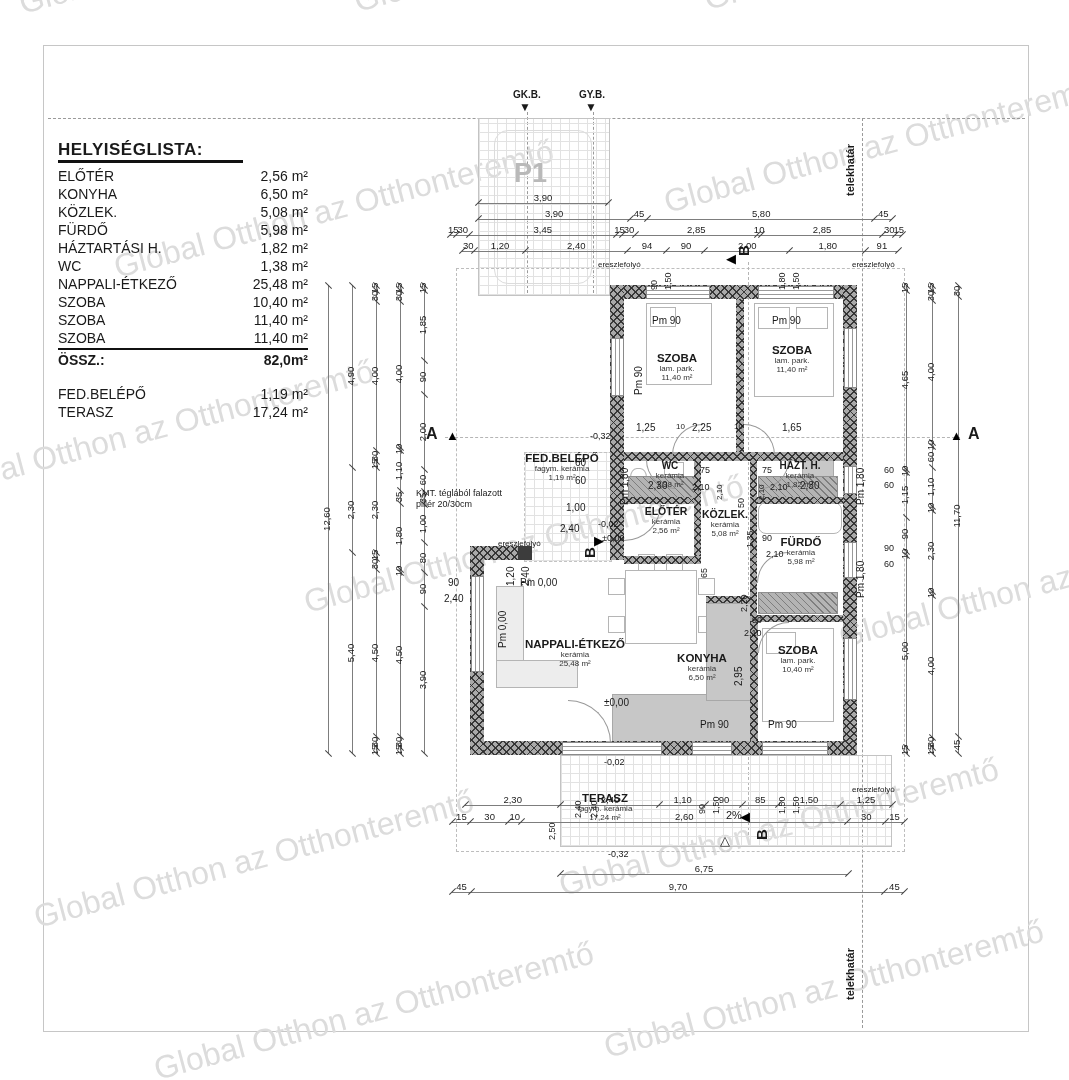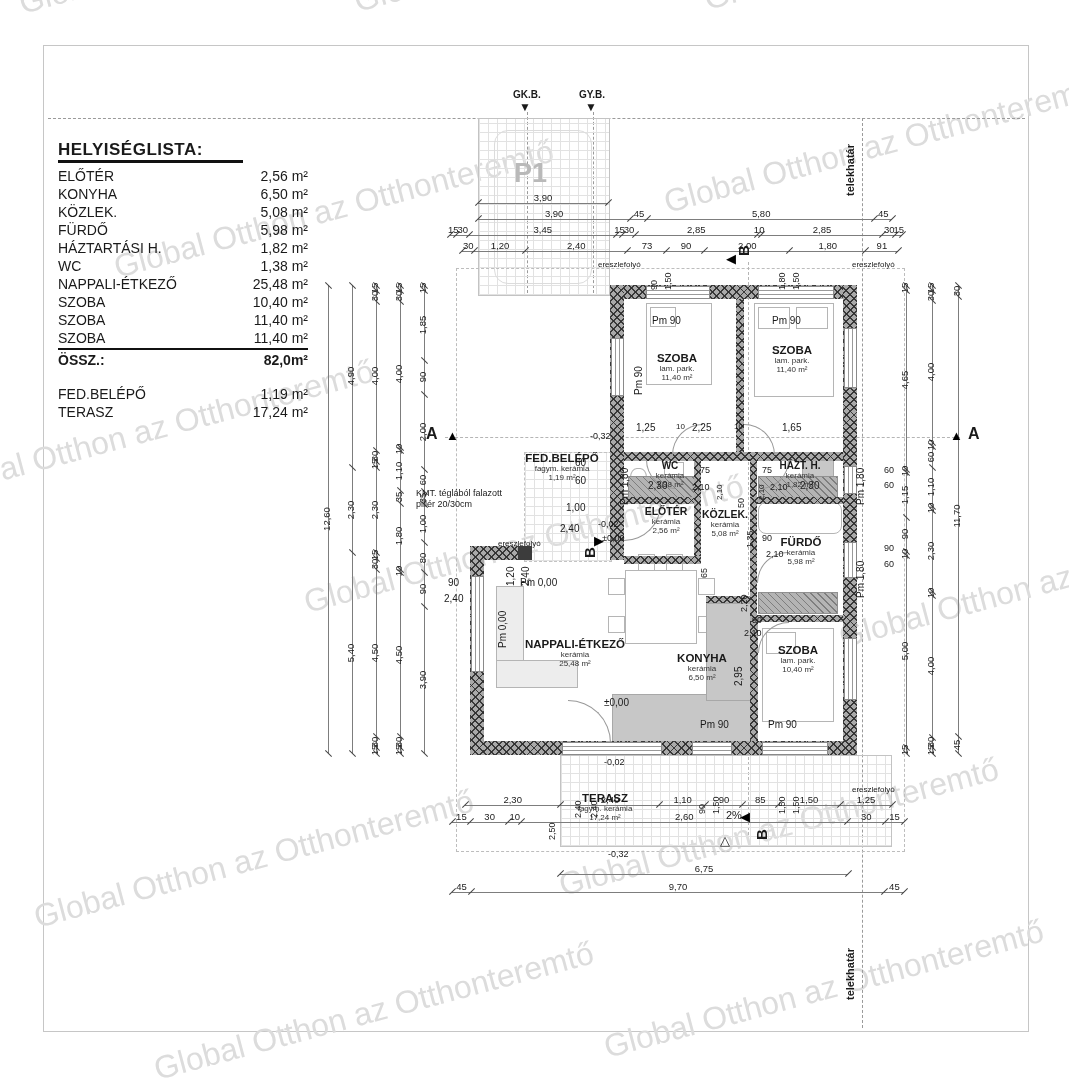--- a/index.html
+++ b/index.html
@@ -373,21 +373,21 @@
       <div class="seg" style="flex-grow: 1.2;">
         <i class="tk"></i>
         <span>1,20</span>
       </div>
       <div class="seg" style="flex-grow: 2.4;">
         <i class="tk"></i>
         <span>2,40</span>
       </div>
       <div class="seg" style="flex-grow: 0.94;">
         <i class="tk"></i>
-        <span>73</span>
+        <span>94</span>
       </div>
       <div class="seg" style="flex-grow: 0.9;">
         <i class="tk"></i>
         <span>90</span>
       </div>
       <div class="seg" style="flex-grow: 2;">
         <i class="tk"></i>
         <span>2,00</span>
       </div>
       <div class="seg" style="flex-grow: 1.8;">

